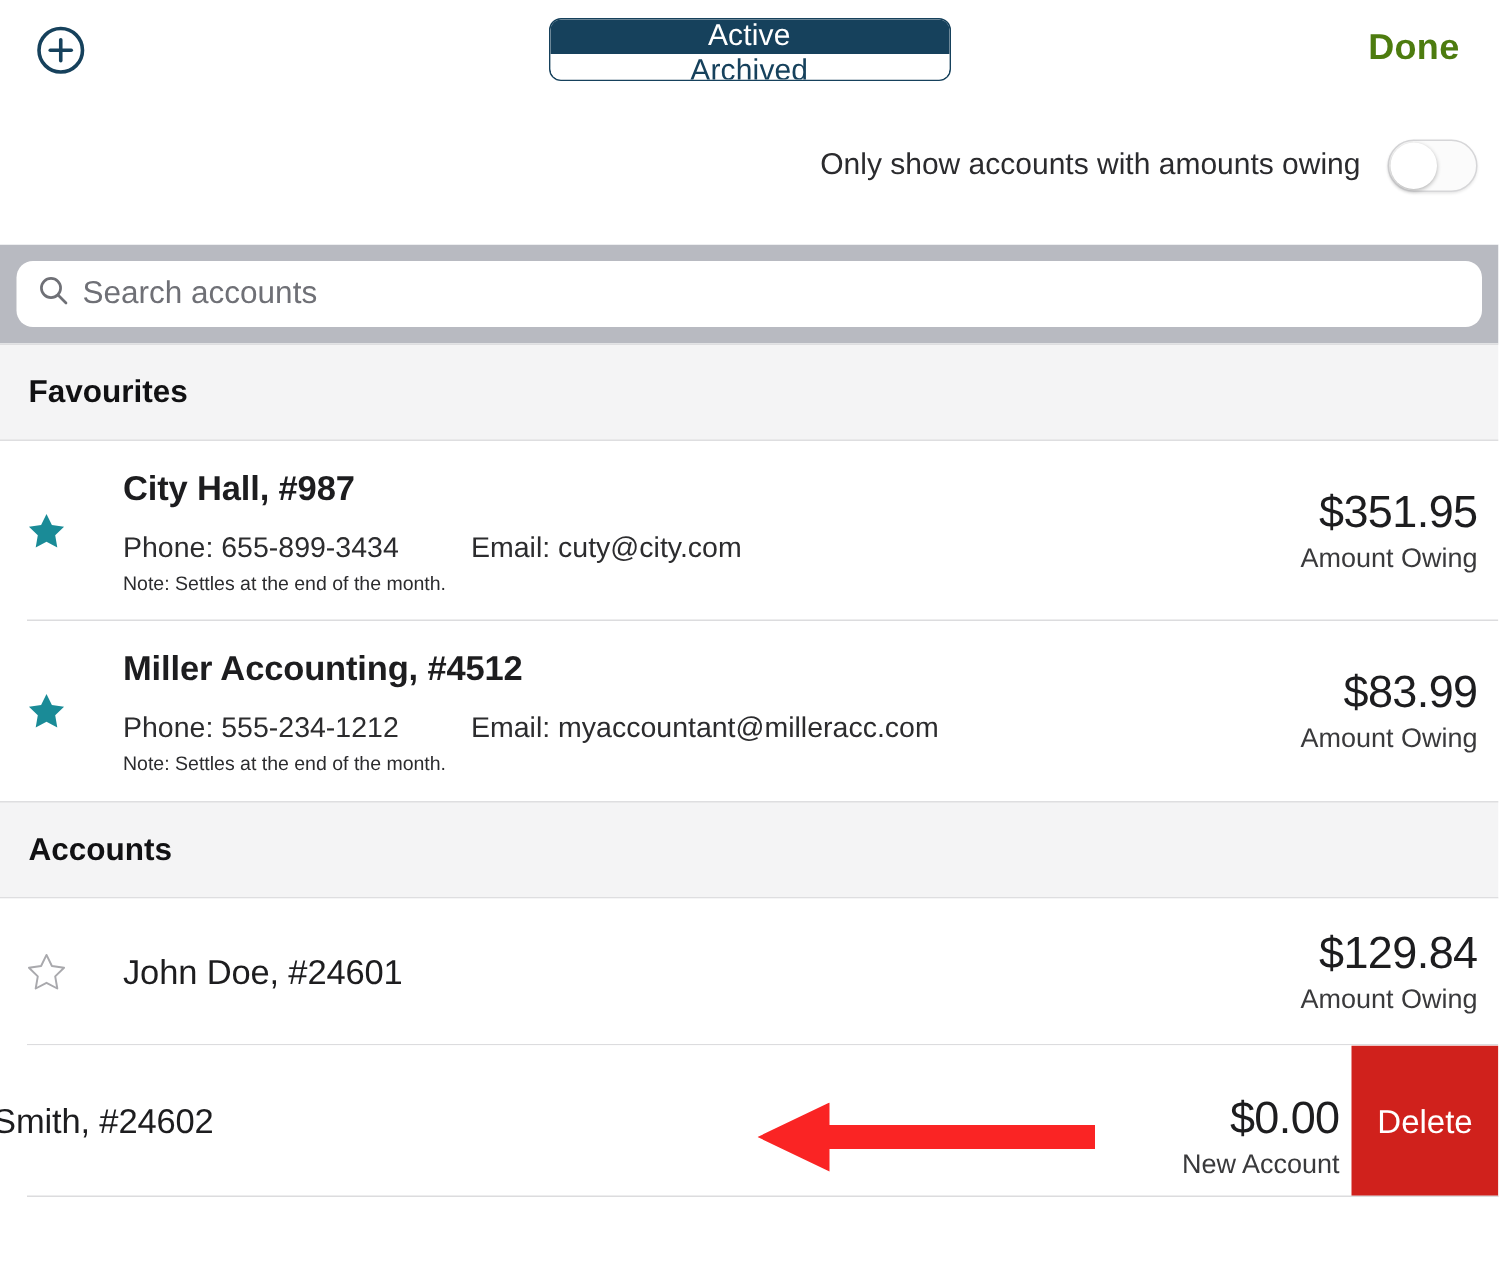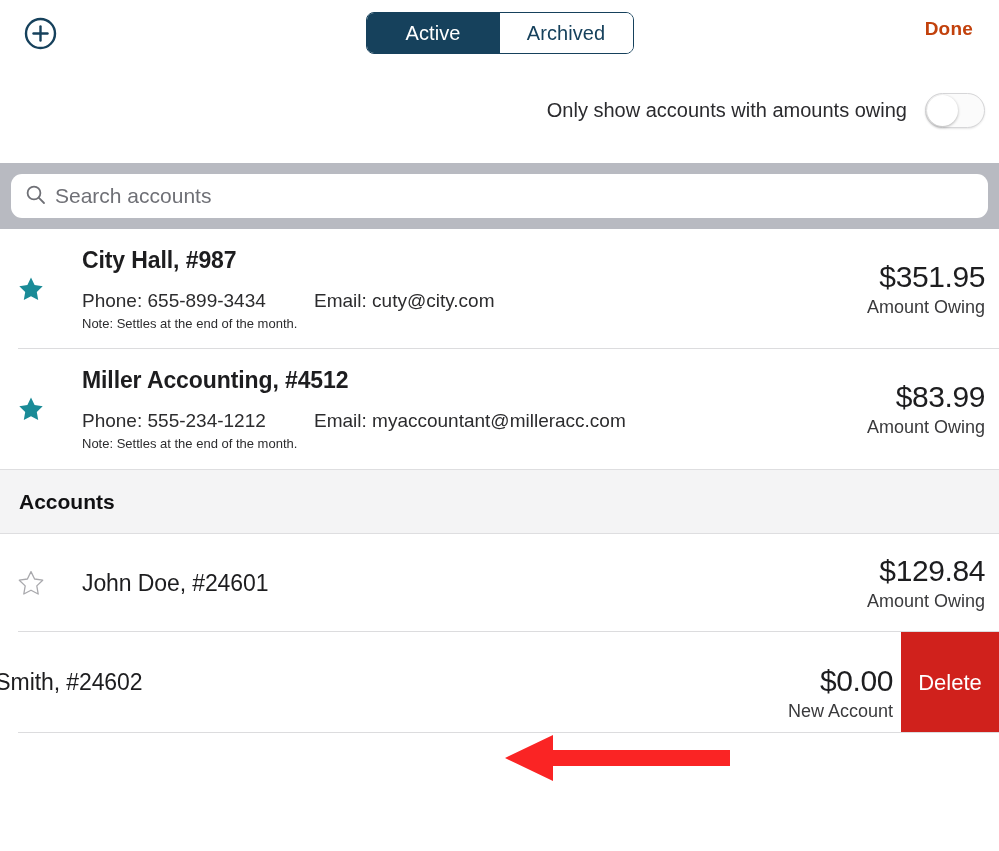--- a/index.html
+++ b/index.html
@@ -28,34 +28,35 @@
   }
   .add-btn svg { display:block; }
   .segmented {
     display: flex;
     border: 1.6px solid #16415c;
     border-radius: 8px;
     overflow: hidden;
     height: 42px;
     width: 268px;
     background: #fff;
+    flex-direction: column;
   }
   .seg {
     flex: 1;
     display: flex; align-items: center; justify-content: center;
     font-size: 20px;
     letter-spacing: .1px;
     cursor: pointer;
     color: #16415c;
     background: #ffffff;
   }
   .seg.active { background: #16415c; color: #ffffff; }
   .done-btn {
     position: absolute; right: 26px; top: 18px;
-    font-size: 19px; font-weight: bold; color: #c2410c;
+    font-size: 24px; font-weight: bold; color: #4d7c0f;
     cursor: pointer; letter-spacing: .2px;
   }
 
   
   .titlerow {
     position: relative;
     height: 97px;
     background: #fff;
     display: flex; align-items: center;
   }
@@ -196,20 +197,21 @@
       <span>
         <svg width="21" height="21" viewBox="0 0 21 21">
           <circle cx="9" cy="9" r="6.4" fill="none" stroke="#6f7076" stroke-width="1.8"></circle>
           <line x1="13.7" y1="13.7" x2="19" y2="19" stroke="#6f7076" stroke-width="1.8" stroke-linecap="round"></line>
         </svg>
       </span>
       <span class="ph">Search accounts</span>
     </div>
   </div>
 
+  <div class="section-header">Favourites</div>
 
   <div class="row tall">
     <div class="star">
       <svg width="26" height="26" viewBox="0 0 26 26">
         <path d="M13 1.6l3.6 7.4 8.1 1.2-5.9 5.7 1.4 8.1L13 20.2 5.8 24l1.4-8.1L1.3 10.2l8.1-1.2z" fill="#1a8b97"></path>
       </svg>
     </div>
     <div class="row-main">
       <div class="acct-name">City Hall, #987</div>
       <div class="acct-meta">

